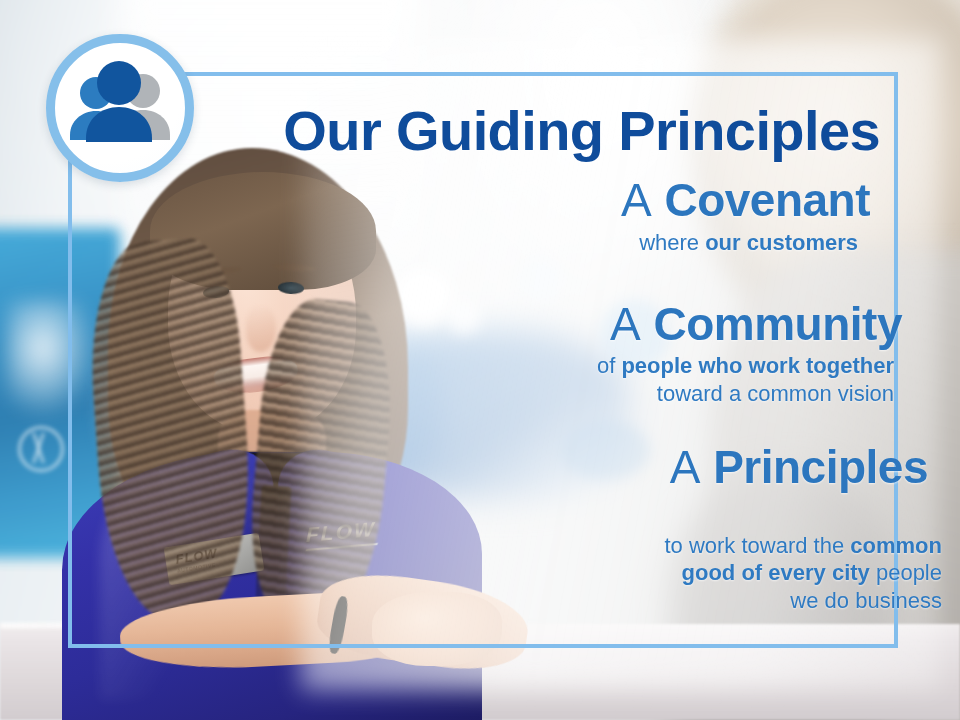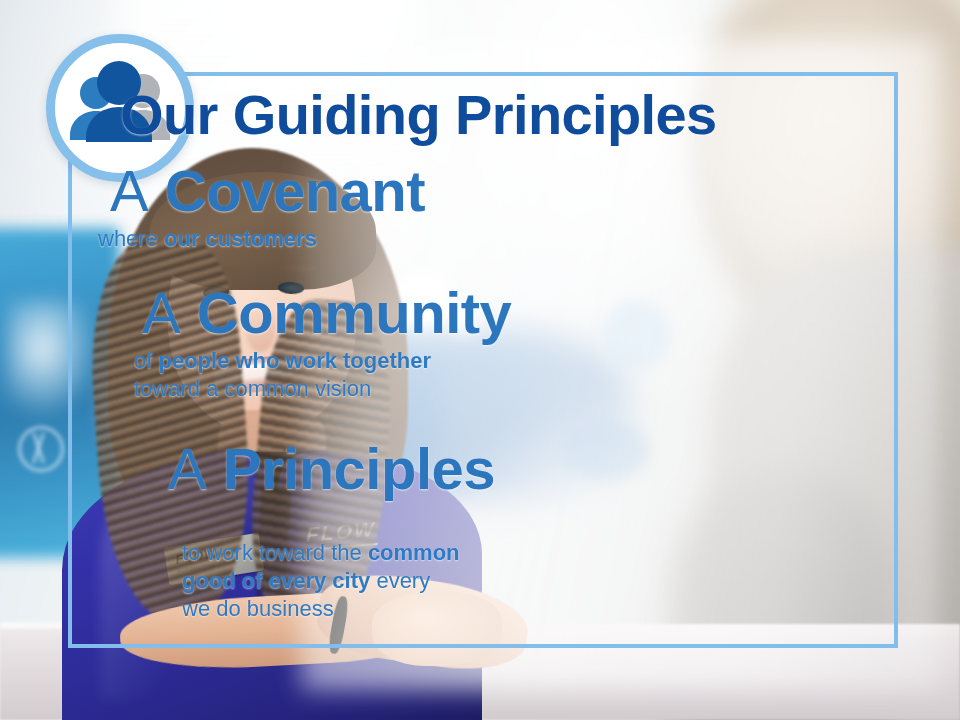--- a/index.html
+++ b/index.html
@@ -455,42 +455,42 @@
   }
   .badge-icon {
     position: absolute;
     left: 46px; top: 34px;
     width: 148px; height: 148px;
   }
 
   
   .copy {
     position: absolute;
-    left: 120px; top: 76px;
+    left: 120px; top: 92px;
     width: 760px;
-    text-align: left;
+    text-align: right;
     color: #2c76be;
     pointer-events: none;
   }
 
   .headline {
     font-family: "Liberation Sans", sans-serif;
     font-size: 56px;
     font-weight: 700;
     color: #0f4c9b;
     letter-spacing: -.6px;
     line-height: 1.02;
     margin: 10px 0 0 0;
     text-shadow: 0 1px 2px rgba(255,255,255,.7);
   }
 
   .principle { margin-top: 18px; }
 
   .p-title {
-    font-size: 58px;
+    font-size: 46px;
     line-height: 1.04;
     color: #2c76be;
     text-shadow: 0 1px 2px rgba(255,255,255,.65);
     white-space: nowrap;
   }
   .p-title .art { font-weight: 300; }
   .p-title .kw  { font-weight: 700; letter-spacing: -.5px; }
 
   .p-sub {
     font-size: 22px;
@@ -498,21 +498,21 @@
     color: #2f7ac2;
     margin-top: 4px;
     text-shadow: 0 1px 2px rgba(255,255,255,.6);
   }
   .p-sub b { font-weight: 700; }
   .p-sub .ln { display: block; }
 
   
   .pr-1 .p-title { transform: translateX(-10px); }
   .pr-1 .p-sub   { transform: translateX(-22px); }
-  .pr-2          { margin-top: 30px; }
+  .pr-2          { margin-top: 44px; }
   .pr-2 .p-title { transform: translateX(22px); }
   .pr-2 .p-sub   { transform: translateX(14px); }
   .pr-3          { margin-top: 36px; }
   .pr-3 .p-title { transform: translateX(48px); }
   .pr-3 .p-sub   { transform: translateX(62px); margin-top: 40px; }
 </style>
 </head>
 <body>
 
 <div id="poster">
@@ -621,19 +621,19 @@
       </div>
     </div>
 
     <div class="principle pr-3">
       <div class="p-title">
         <span class="art">A</span>
         <span class="kw">Principles</span>
       </div>
       <div class="p-sub">
         <span class="ln"><span style="white-space: pre;">to work toward the </span><b style="white-space: pre;">common</b></span>
-        <span class="ln"><b style="white-space: pre;">good of every city</b><span style="white-space: pre;"> every</span></span>
+        <span class="ln"><b style="white-space: pre;">good of every city</b><span style="white-space: pre;"> people</span></span>
         <span class="ln"><span style="white-space: pre;">we do business</span></span>
       </div>
     </div>
   </div>
 
 </div>
 
 </body></html>

